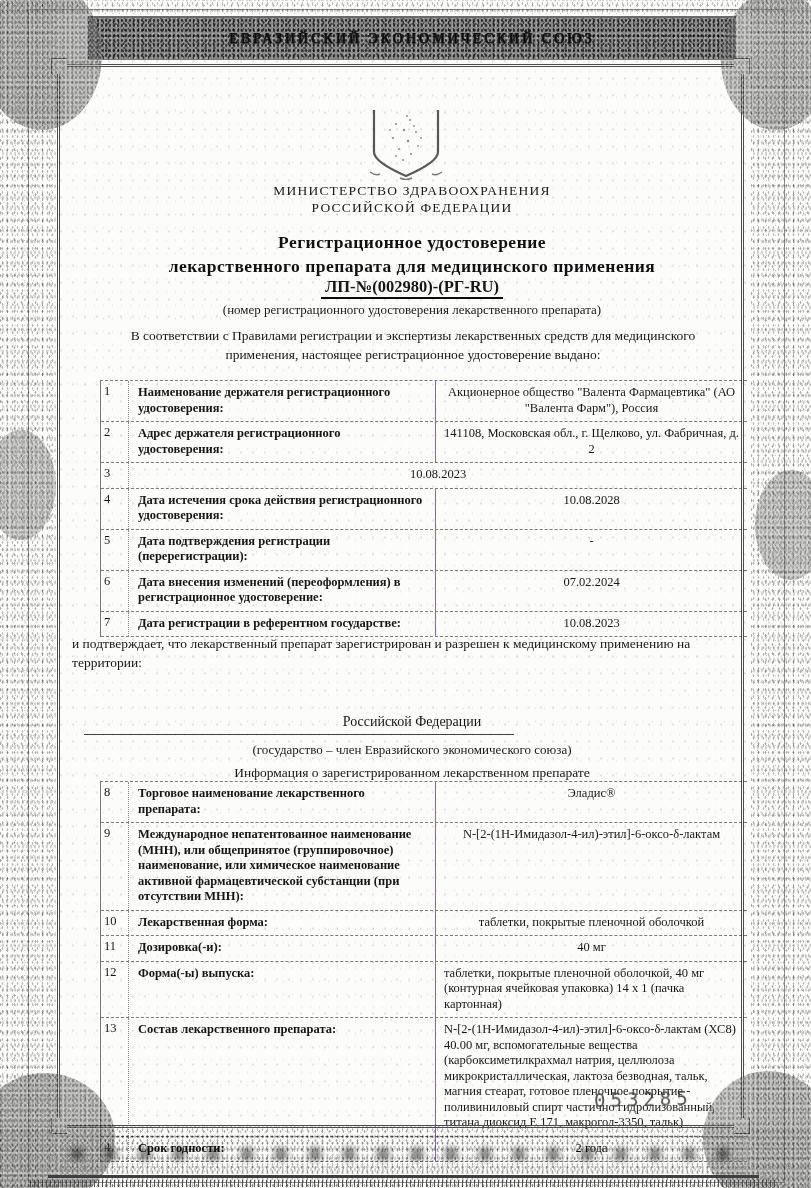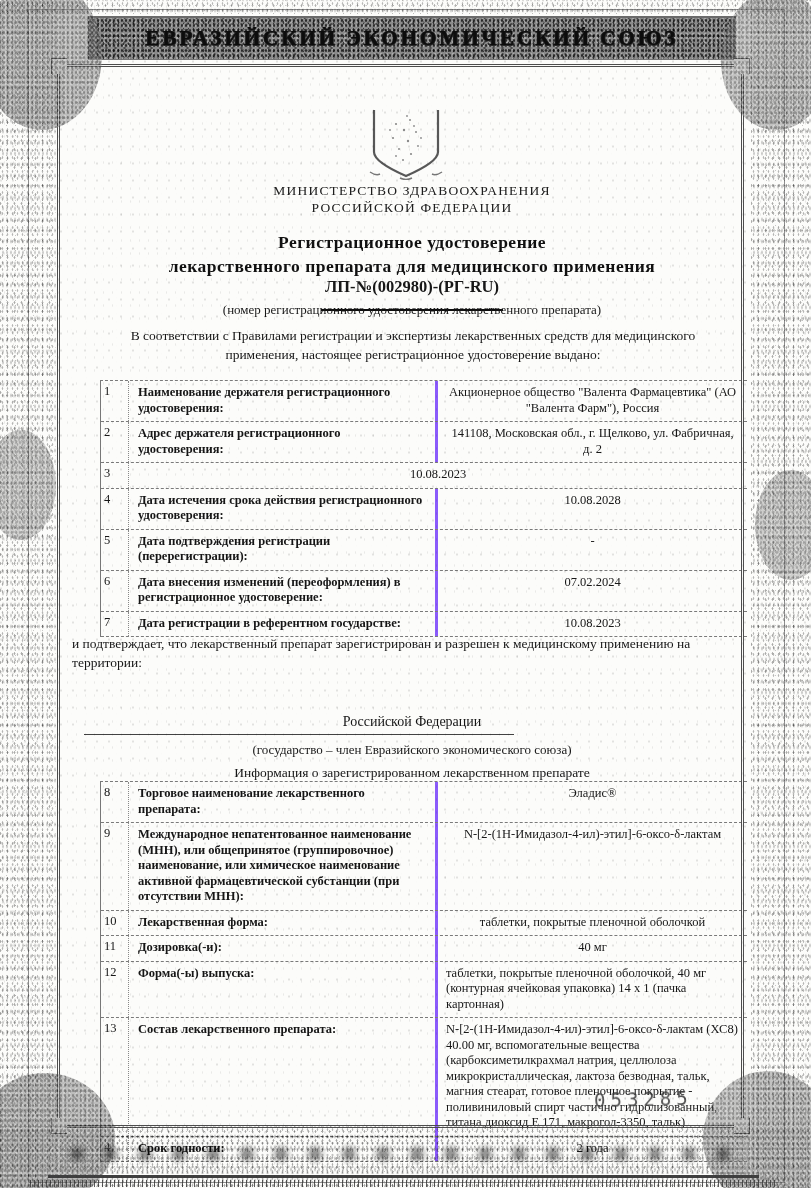--- a/index.html
+++ b/index.html
@@ -68,21 +68,21 @@
     border:1px solid #8d8d8d;z-index:1;
   }
 
   
   .banner{
     position:absolute;left:88px;top:16px;width:648px;height:41px;z-index:5;
     display:flex;align-items:center;justify-content:center;
     border-top:2px solid #6a6a6a;border-bottom:1px solid #777;
   }
   .banner-title{
-    font-weight:bold;font-size:21px;letter-spacing:3px;color:#0d0d0d;
+    font-weight:normal;font-size:14px;letter-spacing:3px;color:#0d0d0d;
     text-shadow:0.7px 0 0 #2b2b2b,-0.7px 0 0 #2b2b2b,0 0.5px 0 #2b2b2b;
     filter:blur(0.45px);
     white-space:nowrap;
   }
 
   
   .inner-frame{
     position:absolute;left:57px;top:64px;width:681px;height:1058px;
     border:3px double #4d4d4d;z-index:5;pointer-events:none;
   }
@@ -93,41 +93,41 @@
   .step.br{right:-9px;bottom:-9px;border-left:none;border-top:none;}
 
   
   .content{position:absolute;inset:0;z-index:2;filter:blur(0.25px) contrast(1.04);margin-top:32px;}
   .centered{position:absolute;left:88px;width:648px;text-align:center;}
 
   .emblem{position:absolute;left:366px;top:76px;width:80px;height:72px;}
   .ministry{top:150px;font-size:13.5px;letter-spacing:1.2px;line-height:17px;color:#222;}
   .doc-title{top:198px;font-size:17.5px;font-weight:bold;line-height:24px;letter-spacing:.5px;color:#151515;}
   .reg-number{top:245px;font-size:16.5px;font-weight:bold;}
-  .reg-number span{border-bottom:2px solid #111;padding:0 4px 13px;}
+  .reg-number span{border-bottom:2px solid #111;padding:0 4px 1px;}
   .reg-caption{top:270px;font-size:13px;}
   .intro{top:294px;left:108px;width:610px;font-size:13.5px;line-height:19px;}
 
   .confirm{top:602px;left:72px;width:668px;font-size:13.5px;line-height:19px;text-align:left;position:absolute;}
   .territory{top:682px;font-size:14px;}
   .territory-line{position:absolute;left:84px;top:702px;width:430px;border-bottom:1.5px solid #444;}
   .territory-caption{top:710px;font-size:13px;}
   .info-heading{top:733px;font-size:13.5px;}
 
   
   .dtable{
     position:absolute;left:100px;width:646px;z-index:2;
     border-left:1px solid #777;border-top:1px dashed #7a7a7a;
     font-size:12.5px;line-height:15.5px;
   }
   .t1{top:348px;}
   .t2{top:749px;}
   .trow{display:flex;border-bottom:1px dashed #7a7a7a;align-items:stretch;}
   .cell-num{width:22px;flex:0 0 22px;padding:3px 2px 3px 3px;border-right:1px dotted #888;}
-  .cell-label{width:289px;flex:0 0 289px;padding:4px 8px 5px 9px;font-weight:bold;border-right:3px solid #8b5cf6;color:#1a1a1a;}
+  .cell-label{width:289px;flex:0 0 289px;padding:4px 8px 5px 9px;font-weight:bold;border-right:1px solid #8b5cf6;color:#1a1a1a;}
   .cell-value{flex:1;padding:4px 8px 5px 8px;text-align:center;}
   .trow[data-num="12"] .cell-value,
   .trow[data-num="13"] .cell-value{text-align:left;}
 
   .stamp{
     position:absolute;left:594px;top:1056px;z-index:7;
     font-family:"DejaVu Sans Mono","Liberation Mono",monospace;
     font-size:19px;letter-spacing:5px;color:#3f3f3f;
     transform:rotate(-1.5deg);opacity:.88;filter:blur(0.3px);
   }

